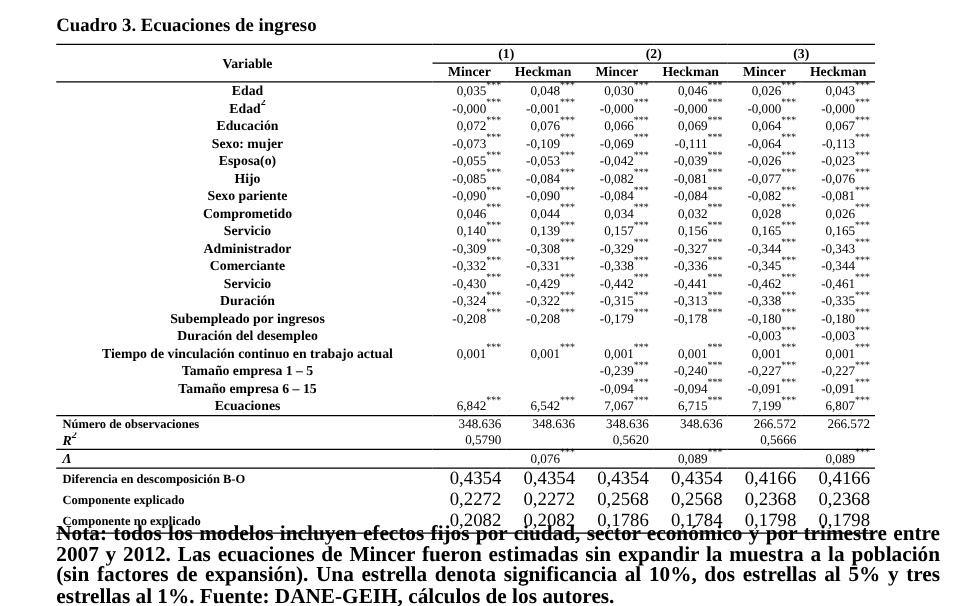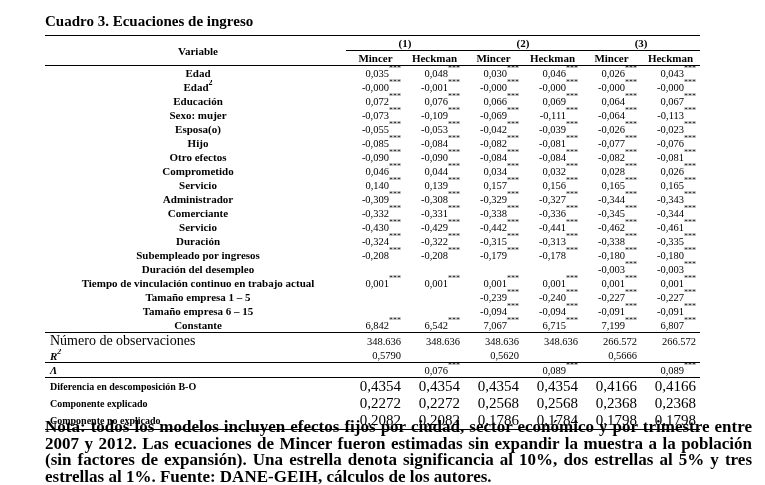--- a/index.html
+++ b/index.html
@@ -21,21 +21,21 @@
   thead th{font-size:11px;font-weight:bold;height:14px;vertical-align:middle;}
   .var-head{text-align:center;padding-left:5px;border-bottom:1.3px solid #000;}
   .grp{text-align:center;border-bottom:1px solid #000;}
   .model{text-align:center;border-bottom:1.3px solid #000;margin-top:24px;}
   tbody td{height:14px;font-size:10.5px;font-weight:normal;vertical-align:middle;}
   .lbl{font-size:11px;text-align:left;padding-left:5px;white-space:nowrap;overflow:hidden;}
   .val{text-align:right;padding-right:4px;white-space:nowrap;}
   sup{font-size:8px;position:relative;top:-1px;line-height:0;}
   .s-coef .lbl{font-weight:bold;text-align:center;}
   .s-stat td{height:13px;}
-  .s-stat .lbl{font-weight:normal;font-size:14px;}
+  .s-stat .lbl{font-weight:bold;font-size:10px;}
   .s-r2 td{height:13px;}
   .s-r2 .lbl{font-weight:bold;font-style:italic;}
   .s-lambda td{height:14px;}
   .s-lambda .lbl{font-weight:bold;font-style:italic;}
   .s-decomp td{height:13px;margin-left:20px;}
   .s-decomp .lbl{font-weight:bold;font-size:10px;}
   .s-decomp .val{font-size:15px;}
   tr.rule-below td{border-bottom:1.3px solid #000;}
   .note{
     position:absolute;left:45px;top:419px;width:707px;
@@ -122,21 +122,21 @@
       <tr class="s-coef">
         <td class="lbl">Hijo</td>
         <td class="val">-0,085<sup>***</sup></td>
         <td class="val">-0,084<sup>***</sup></td>
         <td class="val">-0,082<sup>***</sup></td>
         <td class="val">-0,081<sup>***</sup></td>
         <td class="val">-0,077<sup>***</sup></td>
         <td class="val">-0,076<sup>***</sup></td>
       </tr>
       <tr class="s-coef">
-        <td class="lbl">Otro efectos</td>
+        <td class="lbl">Sexo pariente</td>
         <td class="val">-0,090<sup>***</sup></td>
         <td class="val">-0,090<sup>***</sup></td>
         <td class="val">-0,084<sup>***</sup></td>
         <td class="val">-0,084<sup>***</sup></td>
         <td class="val">-0,082<sup>***</sup></td>
         <td class="val">-0,081<sup>***</sup></td>
       </tr>
       <tr class="s-coef">
         <td class="lbl">Comprometido</td>
         <td class="val">0,046<sup>***</sup></td>
@@ -230,21 +230,21 @@
       <tr class="s-coef">
         <td class="lbl">Tamaño empresa 6 – 15</td>
         <td class="val"></td>
         <td class="val"></td>
         <td class="val">-0,094<sup>***</sup></td>
         <td class="val">-0,094<sup>***</sup></td>
         <td class="val">-0,091<sup>***</sup></td>
         <td class="val">-0,091<sup>***</sup></td>
       </tr>
       <tr class="s-coef rule-below">
-        <td class="lbl">Constante</td>
+        <td class="lbl">Ecuaciones</td>
         <td class="val">6,842<sup>***</sup></td>
         <td class="val">6,542<sup>***</sup></td>
         <td class="val">7,067<sup>***</sup></td>
         <td class="val">6,715<sup>***</sup></td>
         <td class="val">7,199<sup>***</sup></td>
         <td class="val">6,807<sup>***</sup></td>
       </tr>
       <tr class="s-stat">
         <td class="lbl">Número de observaciones</td>
         <td class="val">348.636</td>

